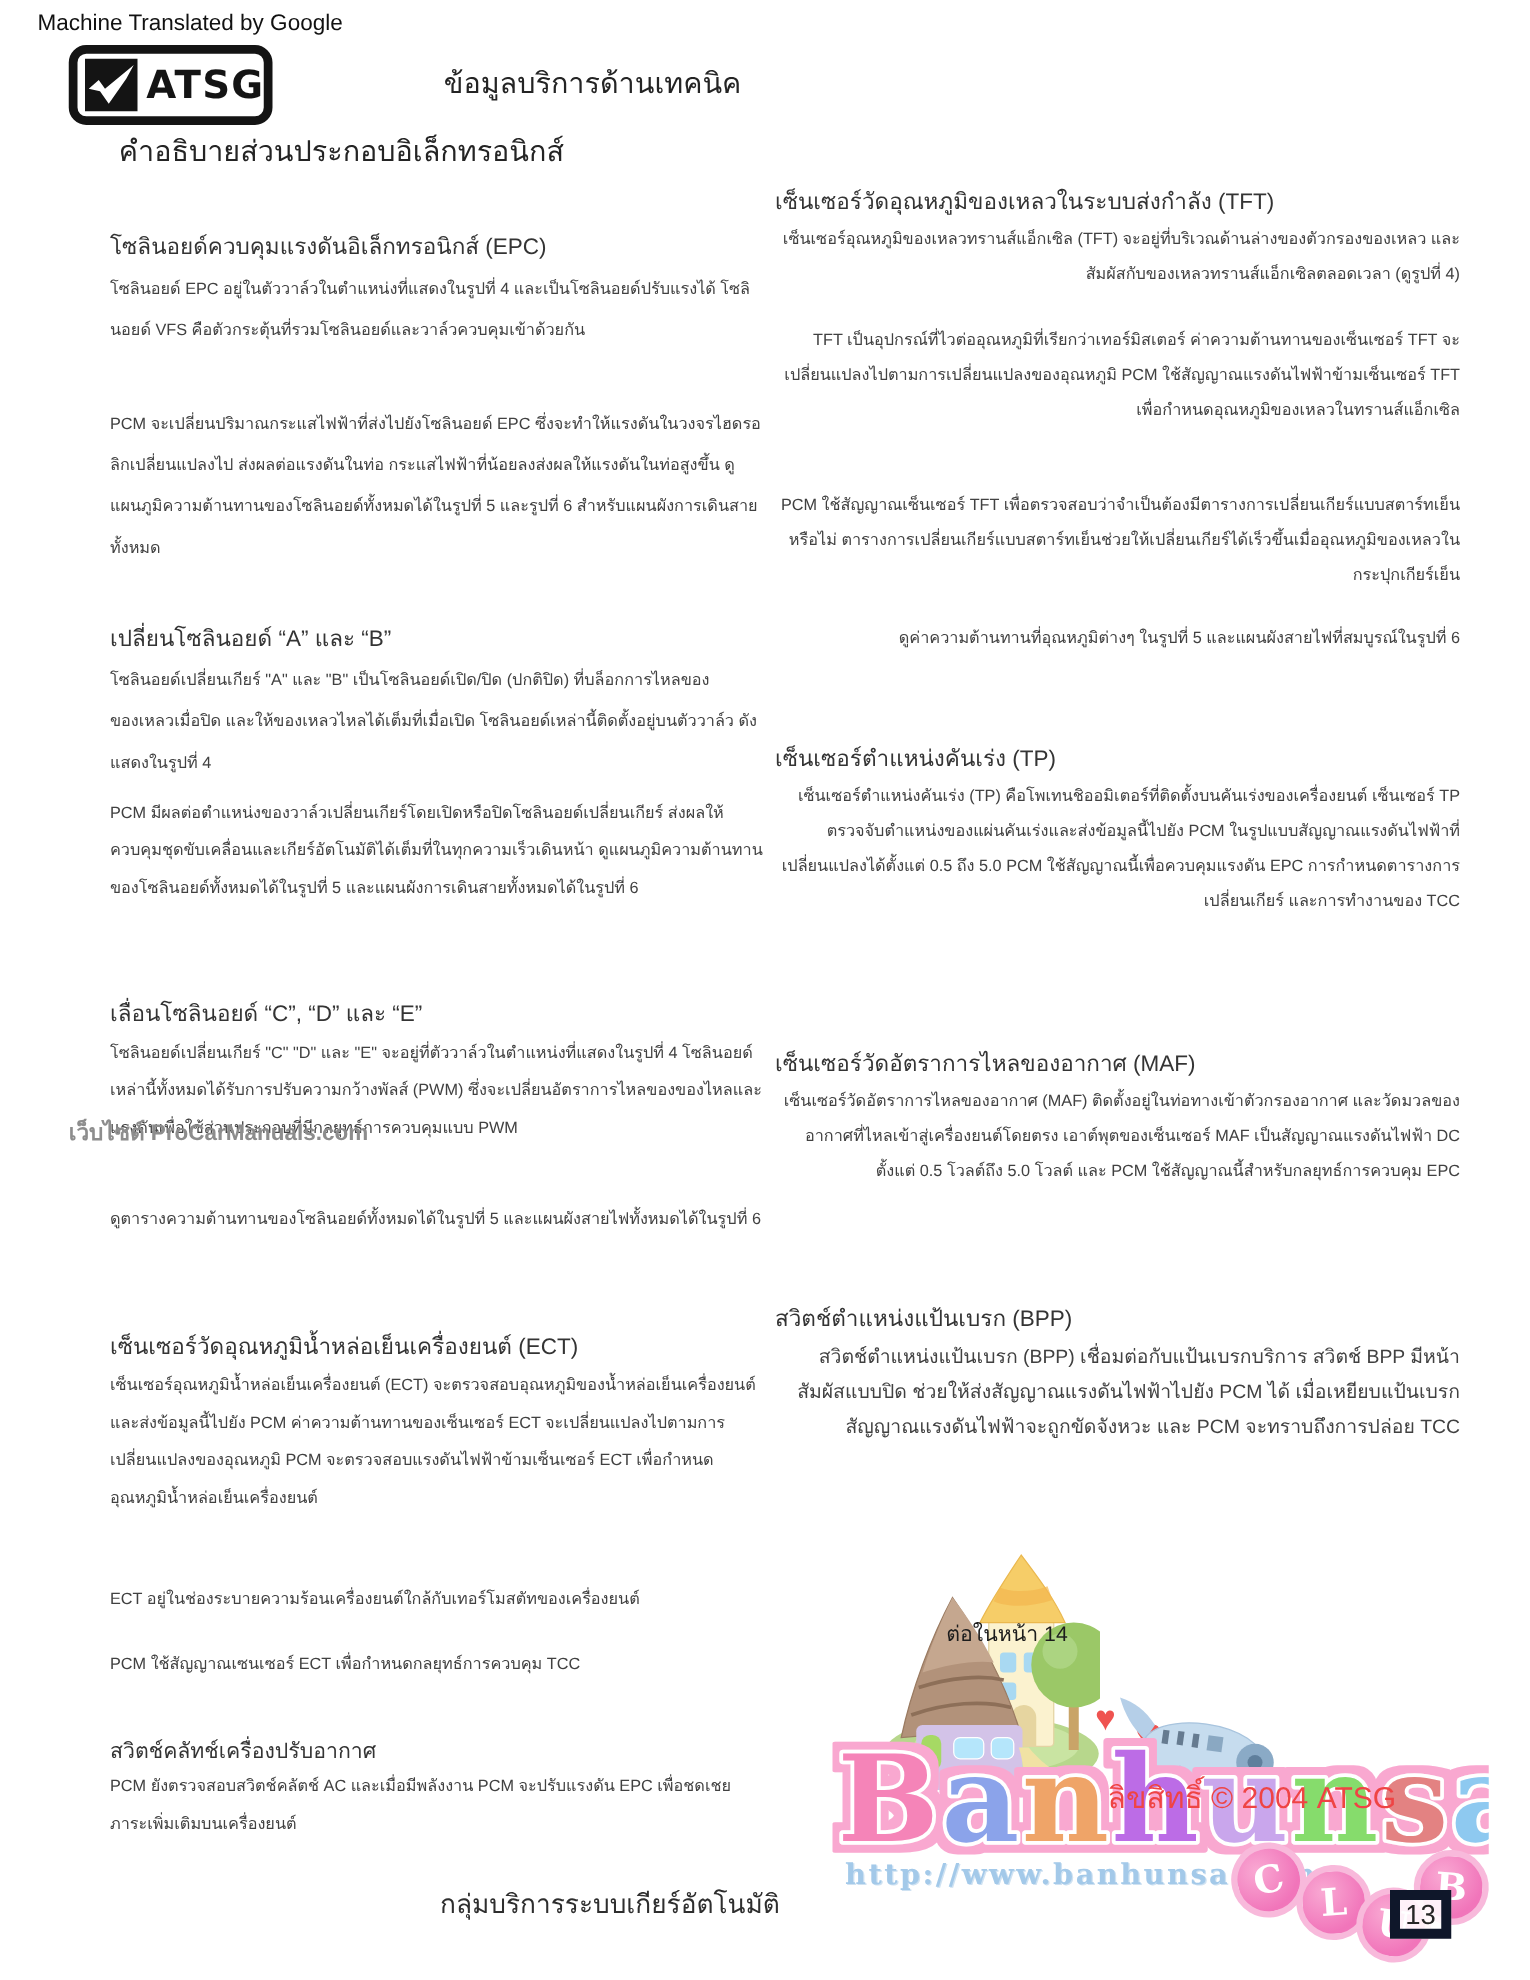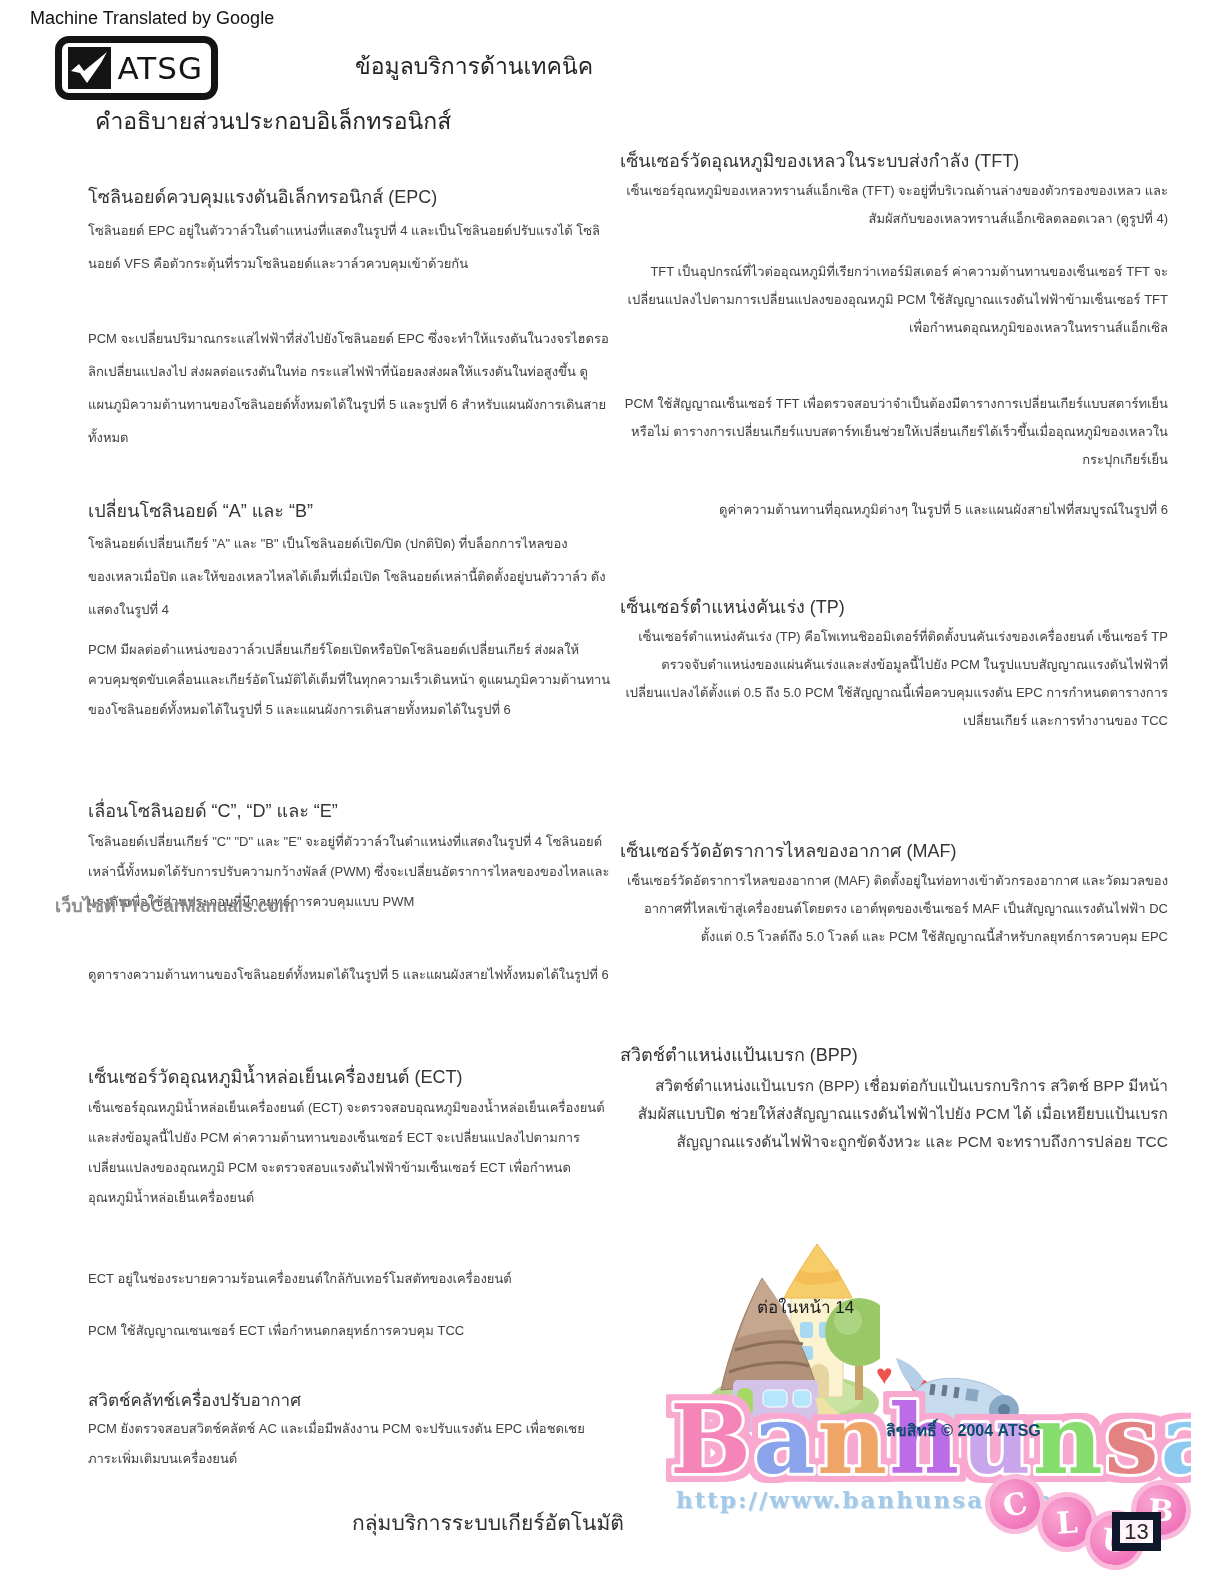--- a/index.html
+++ b/index.html
@@ -7,21 +7,21 @@
   .page {
     position:relative; width:1224px; height:1584px; background:#ffffff;
     font-family:"Liberation Sans","DejaVu Sans",sans-serif; color:#3d3d3d; overflow:hidden;
   }
   .abs { position:absolute; }
   .mt-label { left:30px; top:8px; font-size:18px; color:#111; }
   
   .atsg-logo { left:55px; top:36px; width:163px; height:64px; border:7px solid #141414;
     border-radius:14px; background:#fff; display:flex; align-items:center; gap:7px; padding:4px 8px 4px 6px; }
   .atsg-check { width:50px; height:42px; background:#141414; display:flex; align-items:center; justify-content:center; }
-  .atsg-text { font-size:31px; font-weight:normal; color:#141414; letter-spacing:1px; font-family:"DejaVu Sans",sans-serif; }
+  .atsg-text { font-size:31px; font-weight:bold; color:#141414; letter-spacing:1px; font-family:"DejaVu Sans",sans-serif; }
   .doc-title { left:355px; top:48px; font-size:23px; color:#242424; }
   .page-heading { left:95px; top:103px; font-size:23px; color:#242424; }
 
   .col-l { left:88px; width:524px;margin-top:36px; }
   .col-r { left:620px; width:548px; }
   .h { font-size:18px; color:#343434; }
   .p { font-size:13px; color:#414141; }
   .lh33 { line-height:33px; }
   .lh30 { line-height:30px; }
   .lh28 { line-height:28px;text-align:right; }
@@ -36,21 +36,21 @@
   #r0h{top:146px} #r0p0{top:177px} #r0p1{top:258px} #r0p2{top:390px} #r0p3{top:496px}
   #r1h{top:592px} #r1p0{top:623px}
   #r2h{top:836px} #r2p0{top:867px}
   #r3h{top:1040px} #r3p0{top:1072px; font-size:15.5px;}
 
   
   .house-art { left:705px; top:1240px; }
   .continued { left:757px; top:1293px; font-size:17px; color:#1c1c1c; }
   .plane-art { left:872px; top:1350px; }
   .brand-art { left:666px; top:1383px; }
-  .copyright { left:886px; top:1418px; font-size:16px; color:#0c4a6e;font-weight:bold; }
+  .copyright { left:886px; top:1418px; font-size:24px; color:#ef4444; }
   .brand-url { left:676px; top:1486px; font-size:23px; font-weight:bold; color:#a3c9e9;
     font-family:"DejaVu Serif",serif; letter-spacing:2px; text-shadow:1px 1px 0 #cfe2f2; }
   .club { left:985px; top:1468px; width:215px; height:110px; }
   .club-c { position:absolute; width:60px; height:60px; border-radius:50%;
     background:radial-gradient(circle at 35% 32%, #f9a9d3 0%, #f175ba 70%);
     border:5px solid #f8b9db; display:flex; align-items:center; justify-content:center;
     color:#fff; font-weight:bold; font-size:30px; font-family:"DejaVu Serif",serif; }
   #club0{left:0px; top:6px; transform:rotate(-14deg);}
   #club1{left:52px; top:24px; transform:rotate(-4deg);}
   #club2{left:100px; top:42px; transform:rotate(8deg);}

